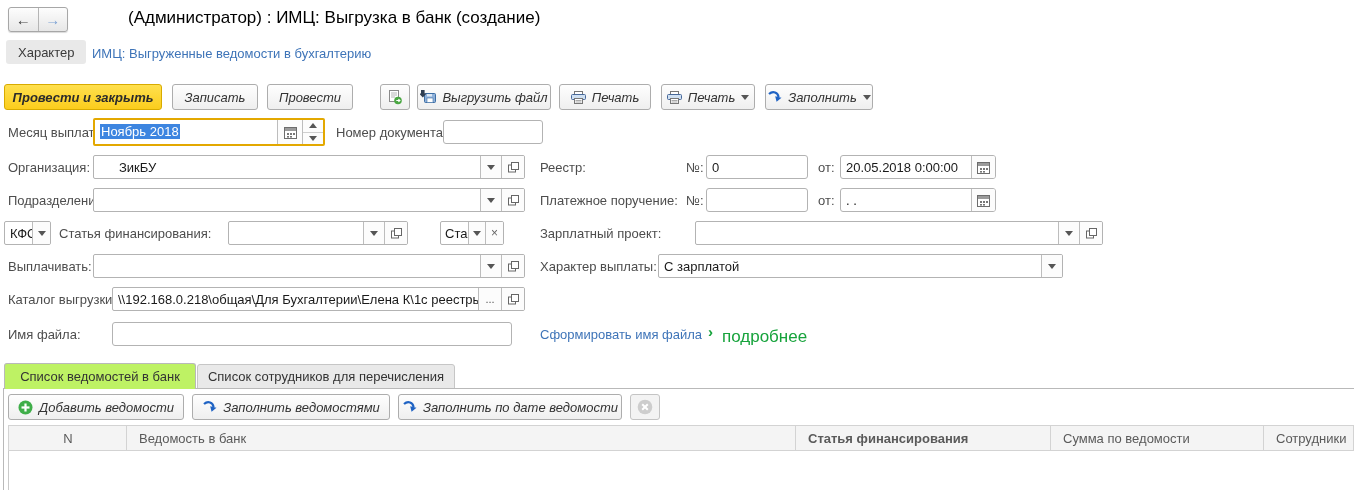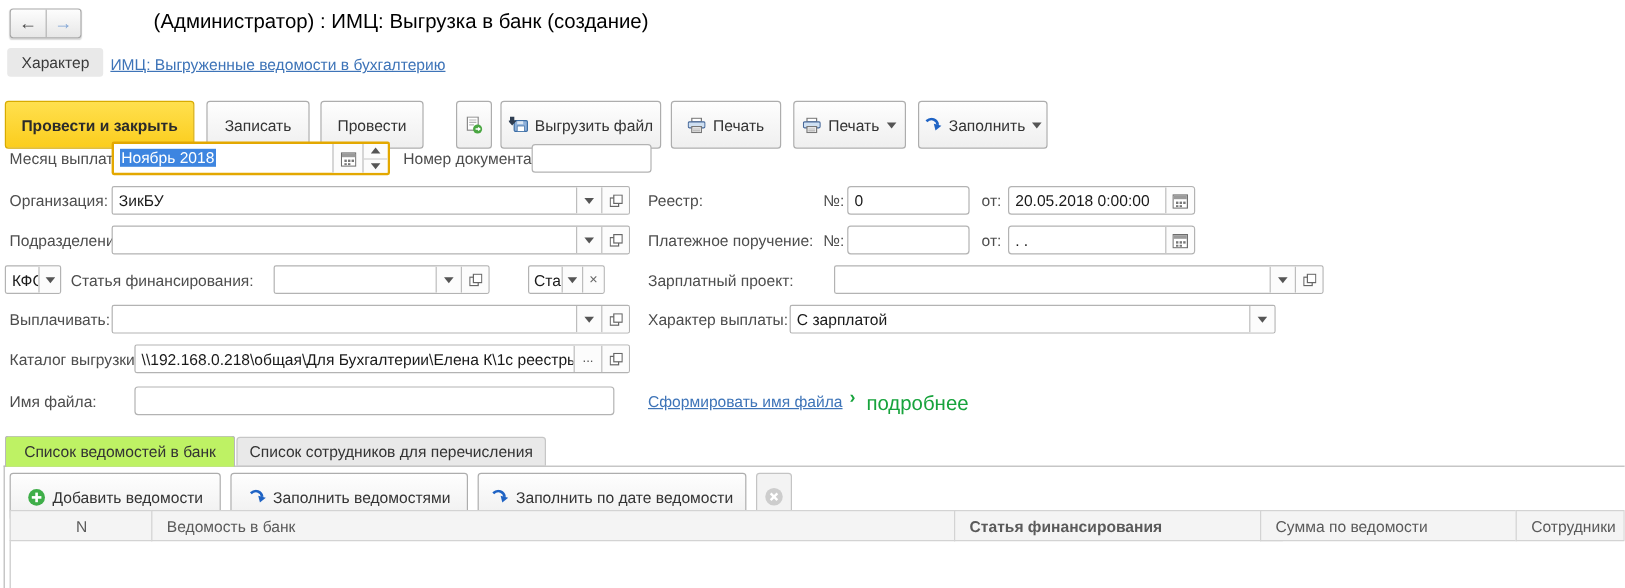--- a/index.html
+++ b/index.html
@@ -1,37 +1,37 @@
 <!DOCTYPE html>
 <html><head>
 <meta charset="utf-8">
 <style>
   html,body{margin:0;padding:0;background:#fff;}
   #app{position:relative;width:1354px;height:490px;background:#fff;
        font-family:"Liberation Sans", sans-serif;font-size:13px;overflow:hidden;}
 
   
   .lbl{position:absolute;color:#4d4d4d;font-size:13px;white-space:nowrap;}
-  .btn{position:absolute;height:40px;box-sizing:border-box;border:1px solid #adadad;
+  .btn{position:absolute;height:26px;box-sizing:border-box;border:1px solid #adadad;
        border-radius:3px;background:linear-gradient(#fefefe,#efefef);color:#333;
        font-size:13px;display:flex;align-items:center;justify-content:center;
-       gap:6px;padding:0 10px;white-space:nowrap;cursor:default;}
+       gap:6px;padding:0 10px;white-space:nowrap;cursor:default;font-style:italic;}
   .btn-yellow{background:linear-gradient(#ffe04e,#fbcd1d);border-color:#d8ab00;
        font-weight:bold;color:#2b2b2b;}
   .field{position:absolute;box-sizing:border-box;height:24px;border:1px solid #b3b3b3;
        border-radius:2px;background:#fff;display:flex;align-items:stretch;overflow:hidden;}
   .field .txt{flex:1;font-size:13px;color:#1a1a1a;padding:4px 0 0 5px;overflow:hidden;
        white-space:nowrap;}
   .seg{width:20px;border-left:1px solid #bdbdbd;display:flex;align-items:center;
        justify-content:center;background:#fcfcfc;flex:none;}
   .dd-tri{width:0;height:0;border-left:4px solid transparent;border-right:4px solid transparent;
        border-top:5px solid #555;}
   .placeholder{color:#a9a9a9;}
   .sel{background:#3d85e0;color:#fff;padding:0 1px;}
-  .link{position:absolute;color:#3e74b8;text-decoration:underline;font-size:13px;white-space:nowrap;}
+  .link{position:absolute;color:#3e74b8;font-size:13px;white-space:nowrap;}
   .greentxt{position:absolute;color:#17a33c;font-size:17px;white-space:nowrap;}
 
   
   .navpair{position:absolute;left:8px;top:7px;width:58px;height:23px;display:flex;
        border:1px solid #a7a7a7;border-radius:3px;background:linear-gradient(#fdfdfd,#e7e7e7);
        box-shadow:0 1px 1px rgba(0,0,0,.15);}
   .navpair .cell{flex:1;display:flex;align-items:center;justify-content:center;font-size:15px;font-weight:bold;}
   .navpair .cell+.cell{border-left:1px solid #b5b5b5;}
   .title{position:absolute;left:128px;top:8px;font-size:17px;color:#000;white-space:nowrap;}
 
@@ -165,21 +165,21 @@
           <span class="tri-dn"></span>
         </div>
     </div>
   </div>
   <div class="lbl" style="left:336px;top:125px;">Номер документа:</div>
   <div class="field" style="left:443px;top:120px;width:100px;border-radius:3px;">
     <div class="txt"></div>
   </div>
 
   <div class="lbl" style="left:8px;top:160px;">Организация:</div>
-  <div class="field" style="left:93px;top:155px;width:432px;">
+  <div class="field" style="left:93px;top:155px;width:432px;padding-left:20px;">
     <div class="txt">ЗикБУ</div>
     <div class="seg">
         <span class="dd-tri"></span>
       </div>
     <div class="seg" style="width:22px;">
       <span style="display:flex;">
           <svg width="11" height="11" viewBox="0 0 11 11">
             <rect x="0.5" y="3" width="7" height="7" fill="#fff" stroke="#666"></rect>
             <rect x="3.5" y="0.5" width="7" height="7" fill="#fff" stroke="#666"></rect>
           </svg>

